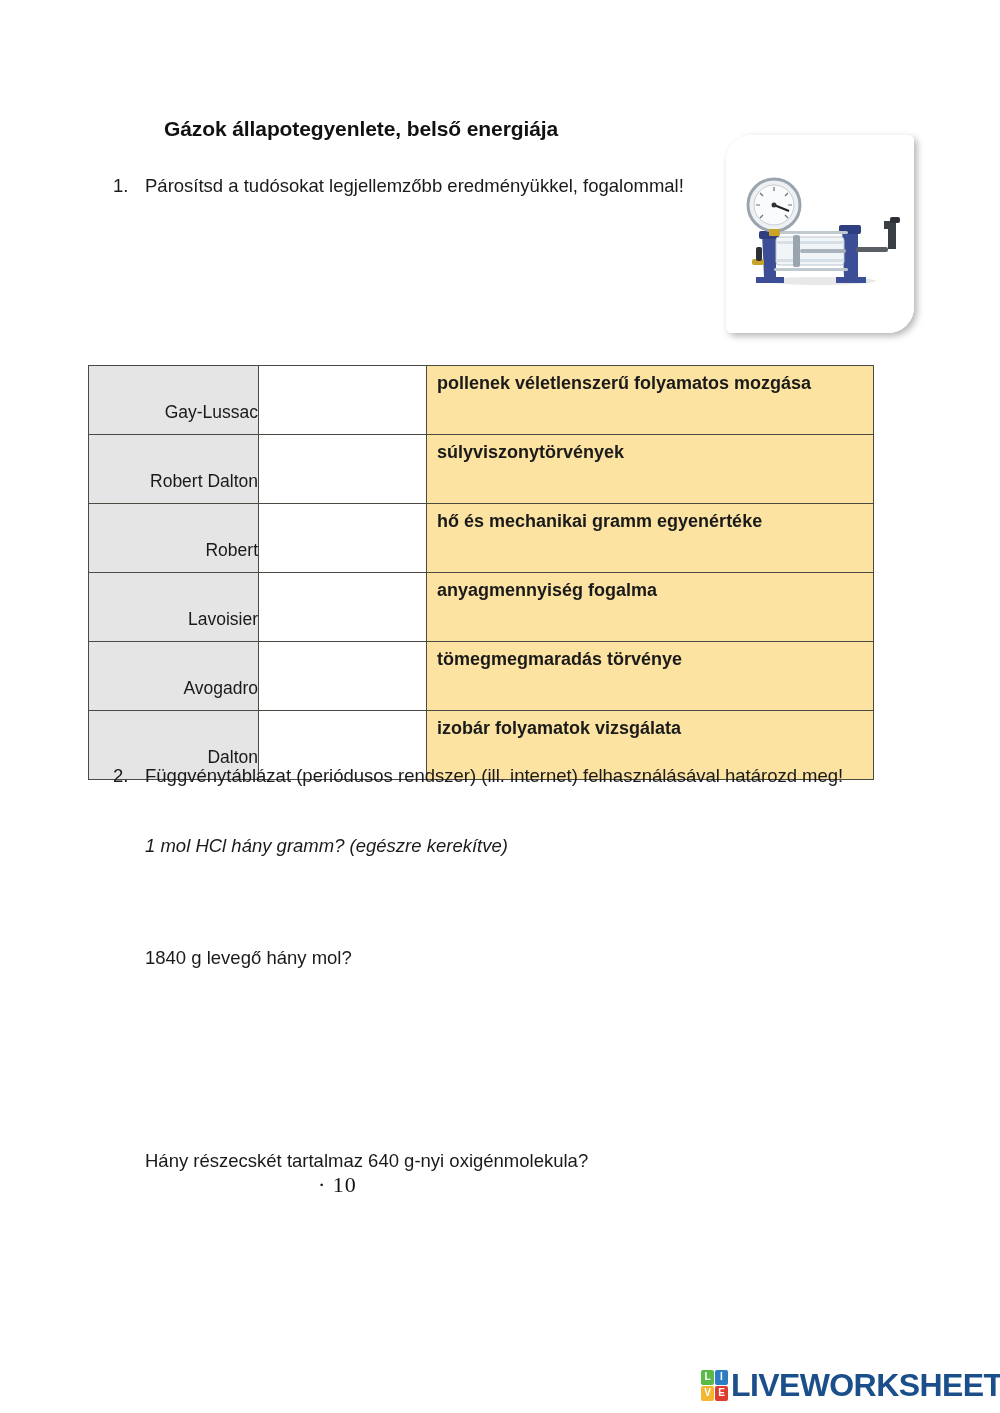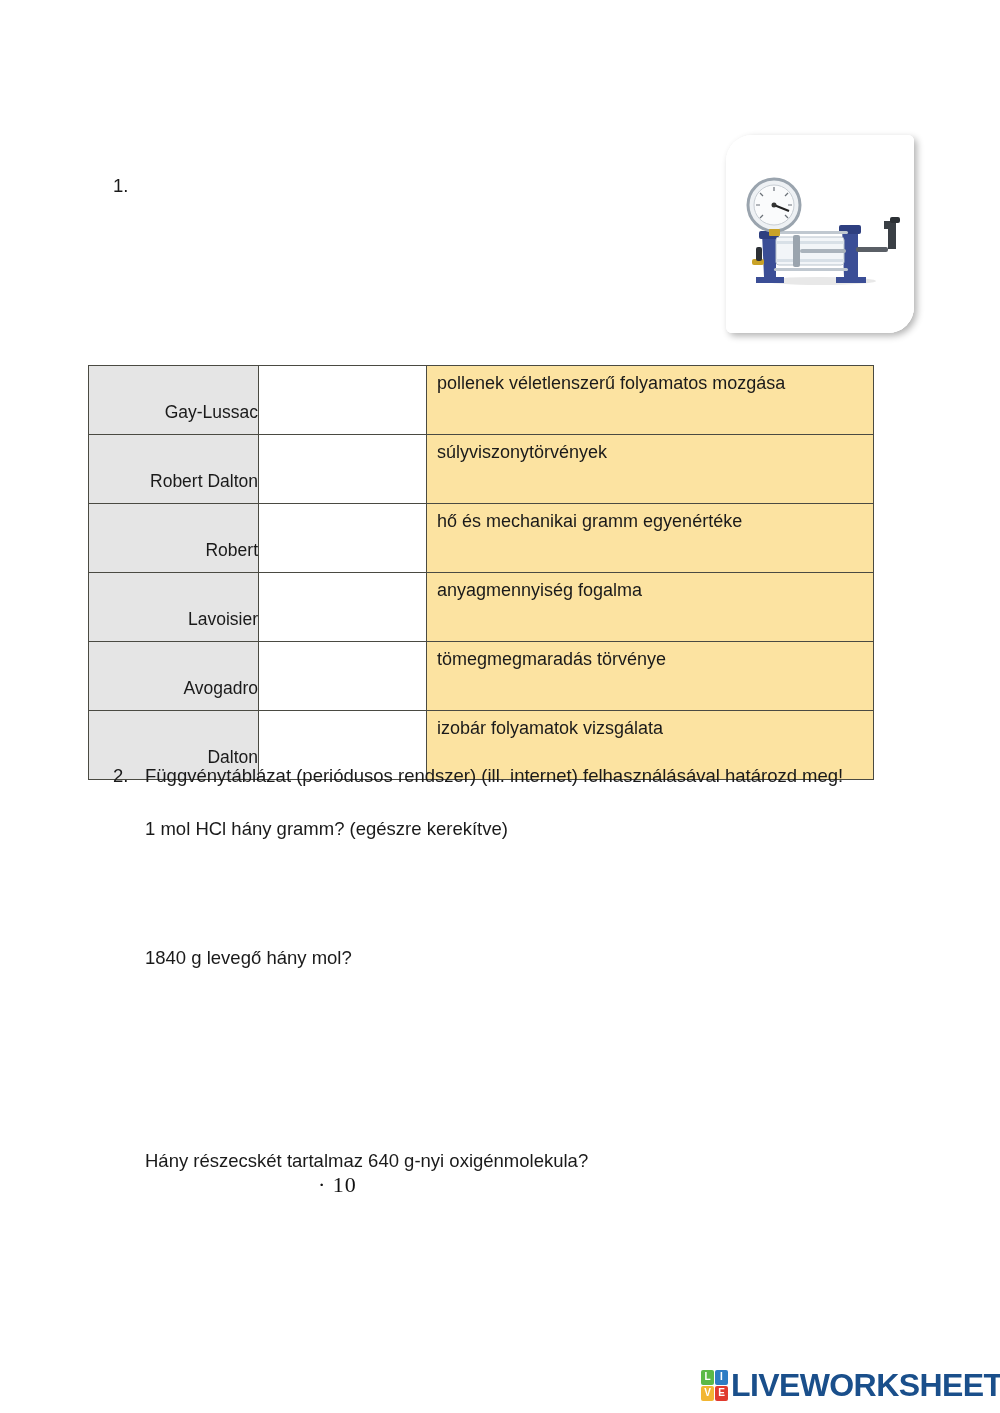--- a/index.html
+++ b/index.html
@@ -56,21 +56,21 @@
   #q2 { left: 113px; top: 760px; width: 760px; }
 
   .subquestion {
     position: absolute;
     left: 145px;
     font-size: 18.5px;
     line-height: 31px;
     color: #1a1a1a;
     white-space: nowrap;
   }
-  #sq-hcl { top: 813px; }
+  #sq-hcl { top: 830px; font-style: italic; }
   #sq-air { top: 942px; }
   #sq-oxy { top: 1145px; }
 
   
   .photo-card {
     position: absolute;
     left: 726px;
     top: 135px;
     width: 188px;
     height: 198px;
@@ -114,20 +114,21 @@
   .cell-blank {
     width: 167px;
     background: #ffffff;
   }
   .cell-concept {
     background: #FCE3A1;
     font-size: 18px;
     color: #1a1a1a;
     padding: 7px 0 0 10px !important;
     vertical-align: top !important;
+    font-weight: bold;
   }
 
   
   .page-number {
     position: absolute;
     left: 318px;
     top: 1172px;
     font-family: "Liberation Serif", serif;
     font-size: 22px;
     color: #111111;
@@ -169,23 +170,25 @@
     color: #1A4F8B;
     letter-spacing: -0.6px;
     line-height: 1;
   }
 </style>
 </head>
 <body>
 
 <div class="page">
 
+  <div class="worksheet-title">Gázok állapotegyenlete, belső energiája</div>
 
   <div class="q-block" id="q1">
     <span class="q-num">1.</span>
+    <span class="q-body">Párosítsd a tudósokat legjellemzőbb eredményükkel, fogalommal!</span>
   </div>
 
   <div class="photo-card">
     <div class="photo-inner">
       <svg class="apparatus" viewBox="0 0 188 198">
         <rect x="0" y="0" width="188" height="198" fill="#ffffff"></rect>
 
         <ellipse cx="94" cy="146" rx="56" ry="4" fill="#e8e8e8"></ellipse>
 
         <path d="M36 98 L50 98 L50 142 L58 142 L58 148 L30 148 L30 142 L38 142 Z" fill="#3B4E96"></path>

